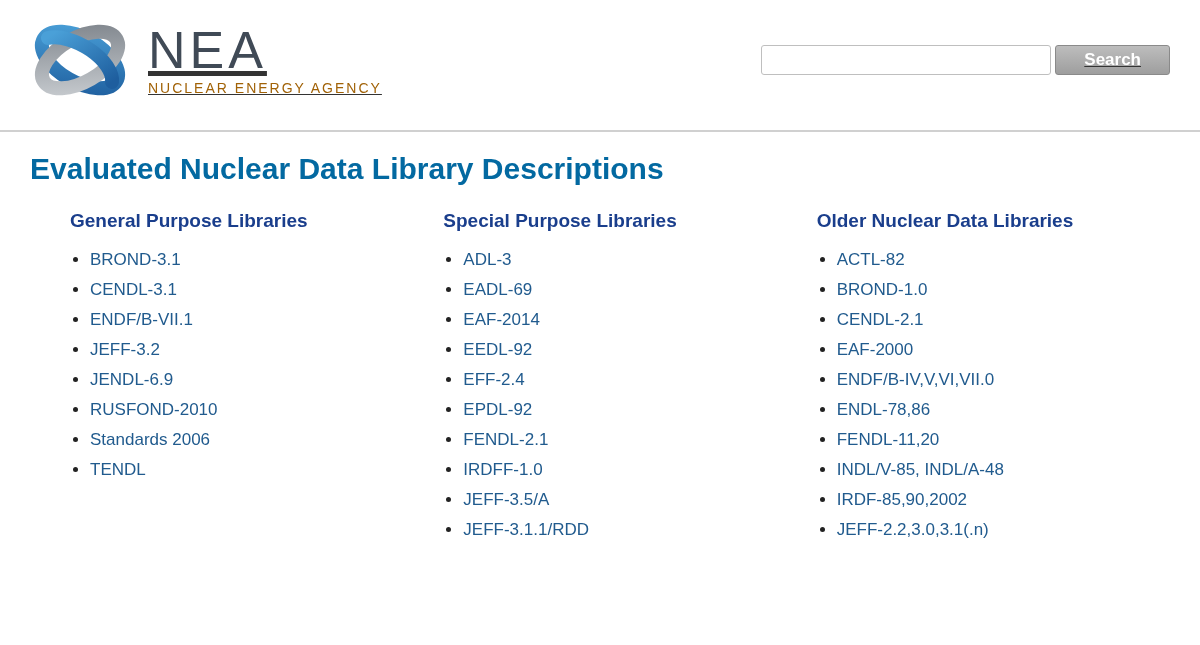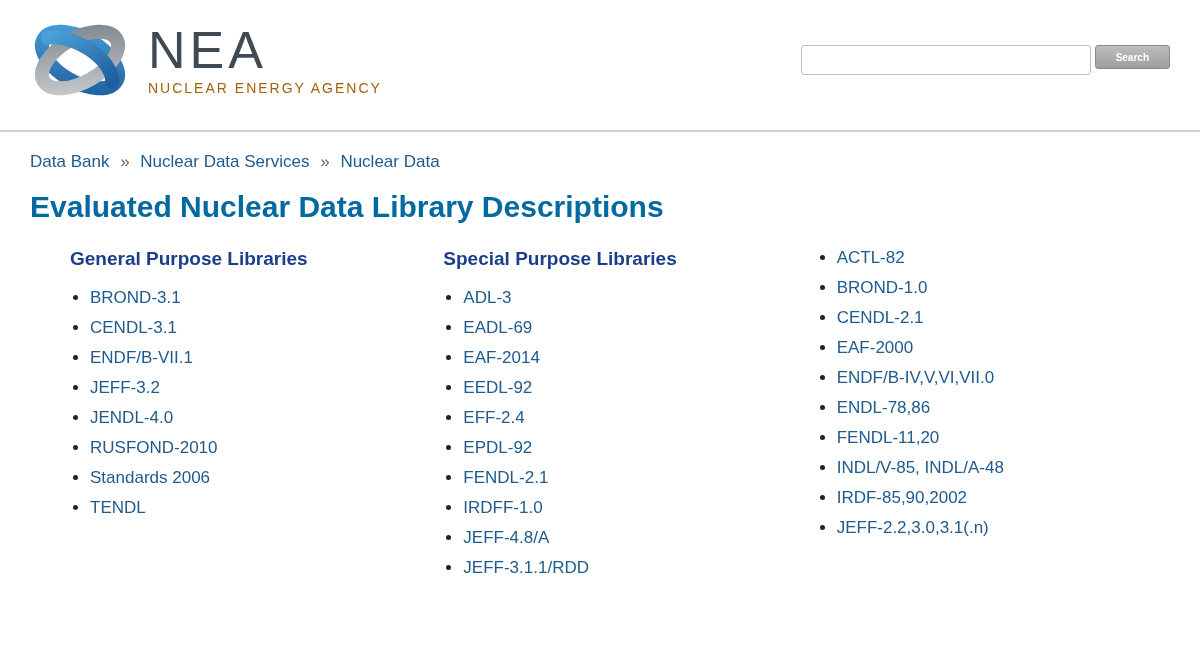--- a/index.html
+++ b/index.html
@@ -8,20 +8,21 @@
     background: #fff;
     color: #333;
     width: 1200px;
   }
   .header {
     display: flex;
     align-items: center;
     justify-content: space-between;
     padding: 10px 30px 20px 30px;
     border-bottom: 2px solid #d0d0d0;
+    text-decoration: underline;
   }
   .logo-block {
     display: flex;
     align-items: center;
     gap: 18px;
   }
   .logo-icon svg { display: block; }
   .logo-text { display: flex; flex-direction: column; }
   .logo-title {
     font-size: 52px;
@@ -39,29 +40,29 @@
   .search-box { display: flex; align-items: stretch; }
   .search-input {
     width: 290px;
     height: 30px;
     border: 1px solid #bfbfbf;
     border-radius: 3px;
     padding: 0 8px;
     font-size: 14px;
   }
   .search-btn {
-    height: 24px;
+    height: 30px;
     margin-left: 4px;
-    padding: 0 20px;
+    padding: 0 28px;
     background: linear-gradient(#bdbdbd, #9e9e9e);
     border: 1px solid #8a8a8a;
     border-radius: 3px;
     color: #fff;
     font-weight: bold;
-    font-size: 10px;
+    font-size: 17px;
     cursor: pointer;
   }
   .content { padding: 20px 30px; }
   .breadcrumb {
     font-size: 17px;
     color: #215b8e;
     margin-bottom: 18px;
   }
   .breadcrumb a { color: #215b8e; text-decoration: none; }
   .sep { color: #666; margin: 0 6px; }
@@ -124,60 +125,54 @@
       <div class="logo-sub">NUCLEAR ENERGY AGENCY</div>
     </div>
   </div>
   <div class="search-box">
     <input class="search-input" type="text" style="">
     <button class="search-btn">Search</button>
   </div>
 </div>
 
 <div class="content">
-  <div class="breadcrumb">
-    <a href="#">Data Bank</a>
-    <span class="sep">»</span>
-    <a href="#">Nuclear Data Services</a>
-    <span class="sep">»</span>
-    <a href="#">Nuclear Data</a>
-  </div>
 
   <h1 class="page-title">Evaluated Nuclear Data Library Descriptions</h1>
 
   <div class="columns">
     <div class="col">
       <div class="col-title">General Purpose Libraries</div>
       <ul>
           <li><a href="#">BROND-3.1</a></li>
           <li><a href="#">CENDL-3.1</a></li>
           <li><a href="#">ENDF/B-VII.1</a></li>
           <li><a href="#">JEFF-3.2</a></li>
-          <li><a href="#">JENDL-4.0</a></li>
+          <li><a href="#">JENDL-6.9</a></li>
           <li><a href="#">RUSFOND-2010</a></li>
           <li><a href="#">Standards 2006</a></li>
           <li><a href="#">TENDL</a></li>
         </ul>
     </div>
     <div class="col">
       <div class="col-title">Special Purpose Libraries</div>
       <ul>
           <li><a href="#">ADL-3</a></li>
           <li><a href="#">EADL-69</a></li>
           <li><a href="#">EAF-2014</a></li>
           <li><a href="#">EEDL-92</a></li>
           <li><a href="#">EFF-2.4</a></li>
           <li><a href="#">EPDL-92</a></li>
           <li><a href="#">FENDL-2.1</a></li>
           <li><a href="#">IRDFF-1.0</a></li>
-          <li><a href="#">JEFF-4.8/A</a></li>
+          <li><a href="#">JEFF-3.5/A</a></li>
           <li><a href="#">JEFF-3.1.1/RDD</a></li>
         </ul>
     </div>
     <div class="col">
+      <div class="col-title">Older Nuclear Data Libraries</div>
       <ul>
           <li><a href="#">ACTL-82</a></li>
           <li><a href="#">BROND-1.0</a></li>
           <li><a href="#">CENDL-2.1</a></li>
           <li><a href="#">EAF-2000</a></li>
           <li><a href="#">ENDF/B-IV,V,VI,VII.0</a></li>
           <li><a href="#">ENDL-78,86</a></li>
           <li><a href="#">FENDL-11,20</a></li>
           <li><a href="#">INDL/V-85, INDL/A-48</a></li>
           <li><a href="#">IRDF-85,90,2002</a></li>

